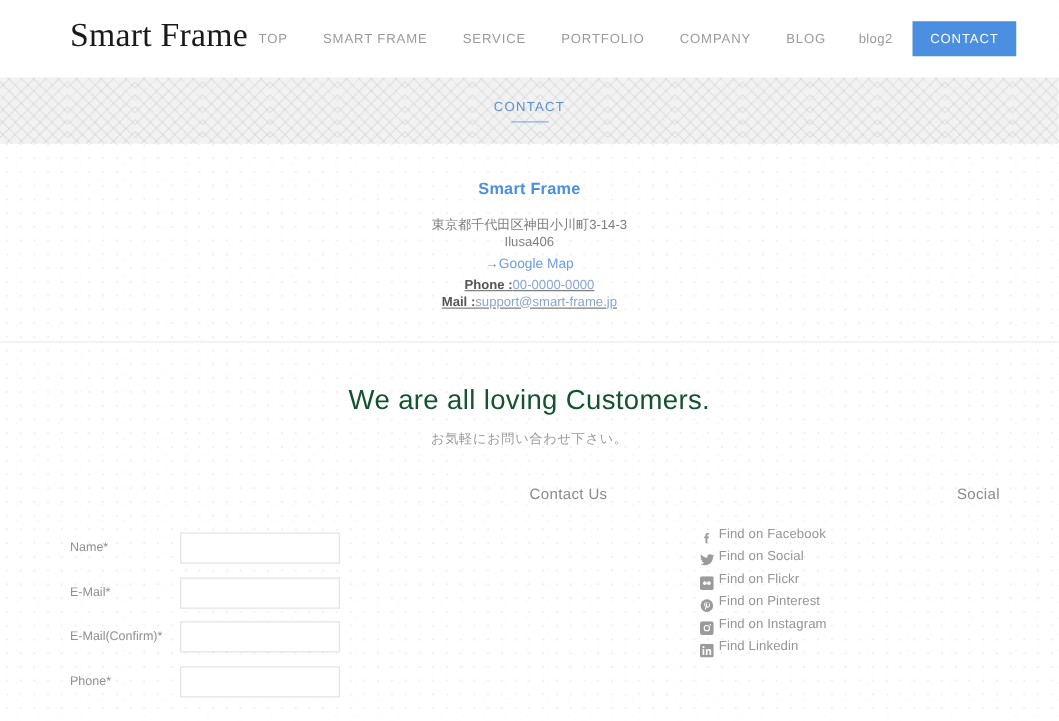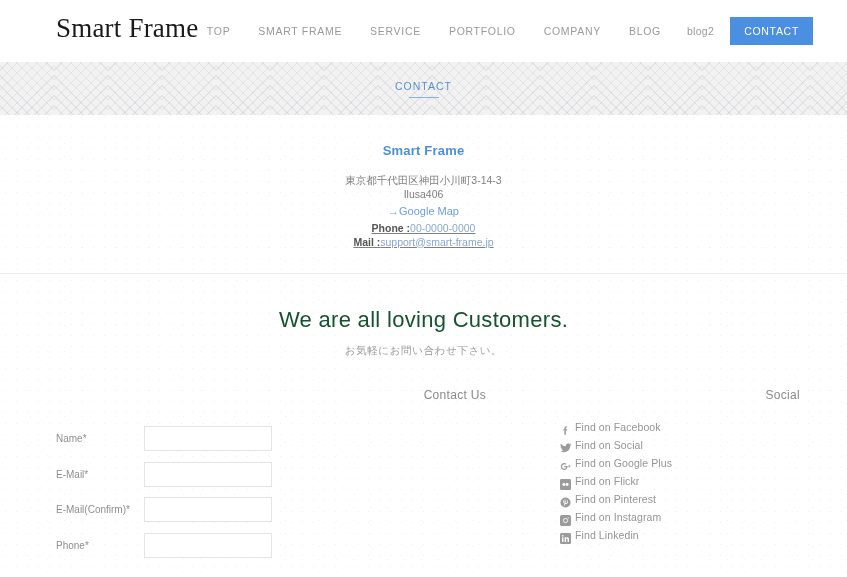--- a/index.html
+++ b/index.html
@@ -384,30 +384,20 @@
               <svg width="12" height="12" viewBox="0 0 24 24" fill="#9b9b9b">
                 <path d="M23 4.9c-.8.4-1.7.6-2.6.8.9-.6 1.6-1.5 2-2.5-.9.5-1.9.9-2.9 1.1a4.5 4.5 0 0 0-7.7 4.1C7.7 8.2 4.1 6.3 1.7 3.3a4.5 4.5 0 0 0 1.4 6c-.7 0-1.4-.2-2-.5 0 2.2 1.5 4 3.6 4.4-.6.2-1.3.2-1.9.1.5 1.8 2.2 3.1 4.2 3.1A9 9 0 0 1 1 18.3a12.7 12.7 0 0 0 6.9 2c8.3 0 12.8-6.9 12.8-12.8v-.6c.9-.6 1.7-1.4 2.3-2z"></path>
               </svg>
             </span>
             <span class="social-label">Find on Social</span>
           </a>
         </li>
         <li>
           <a class="social-item" href="#">
             <span class="social-icon">
-              <svg width="12" height="11" viewBox="0 0 24 24" fill="#9b9b9b">
-                <path d="M8.2 10.8v2.6h4.3c-.2 1.1-1.3 3.3-4.3 3.3-2.6 0-4.7-2.1-4.7-4.8s2.1-4.8 4.7-4.8c1.5 0 2.5.6 3 1.2l2-2C11.9 5.2 10.2 4.4 8.2 4.4 4 4.4.6 7.8.6 12s3.4 7.6 7.6 7.6c4.4 0 7.3-3.1 7.3-7.4 0-.5 0-.9-.1-1.3H8.2zM22 10.4h-2.1V8.3h-1.6v2.1h-2.1V12h2.1v2.1h1.6V12H22v-1.6z"></path>
-              </svg>
-            </span>
-            <span class="social-label">Find on Google Plus</span>
-          </a>
-        </li>
-        <li>
-          <a class="social-item" href="#">
-            <span class="social-icon">
               <svg width="11" height="11" viewBox="0 0 24 24">
                 <rect width="24" height="24" rx="3" fill="#9b9b9b"></rect>
                 <circle cx="8.5" cy="12" r="3.2" fill="#ffffff"></circle>
                 <circle cx="15.5" cy="12" r="3.2" fill="#ffffff"></circle>
               </svg>
             </span>
             <span class="social-label">Find on Flickr</span>
           </a>
         </li>
         <li>

